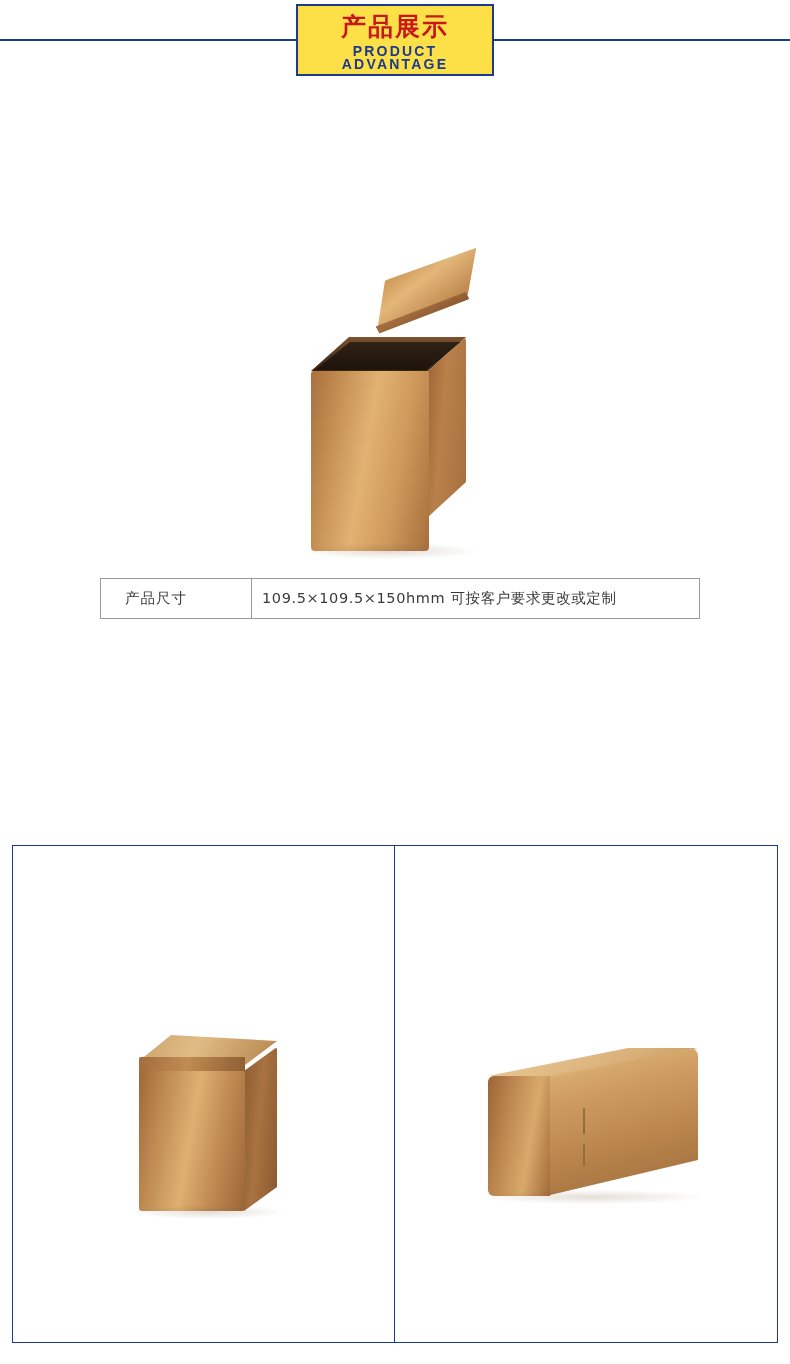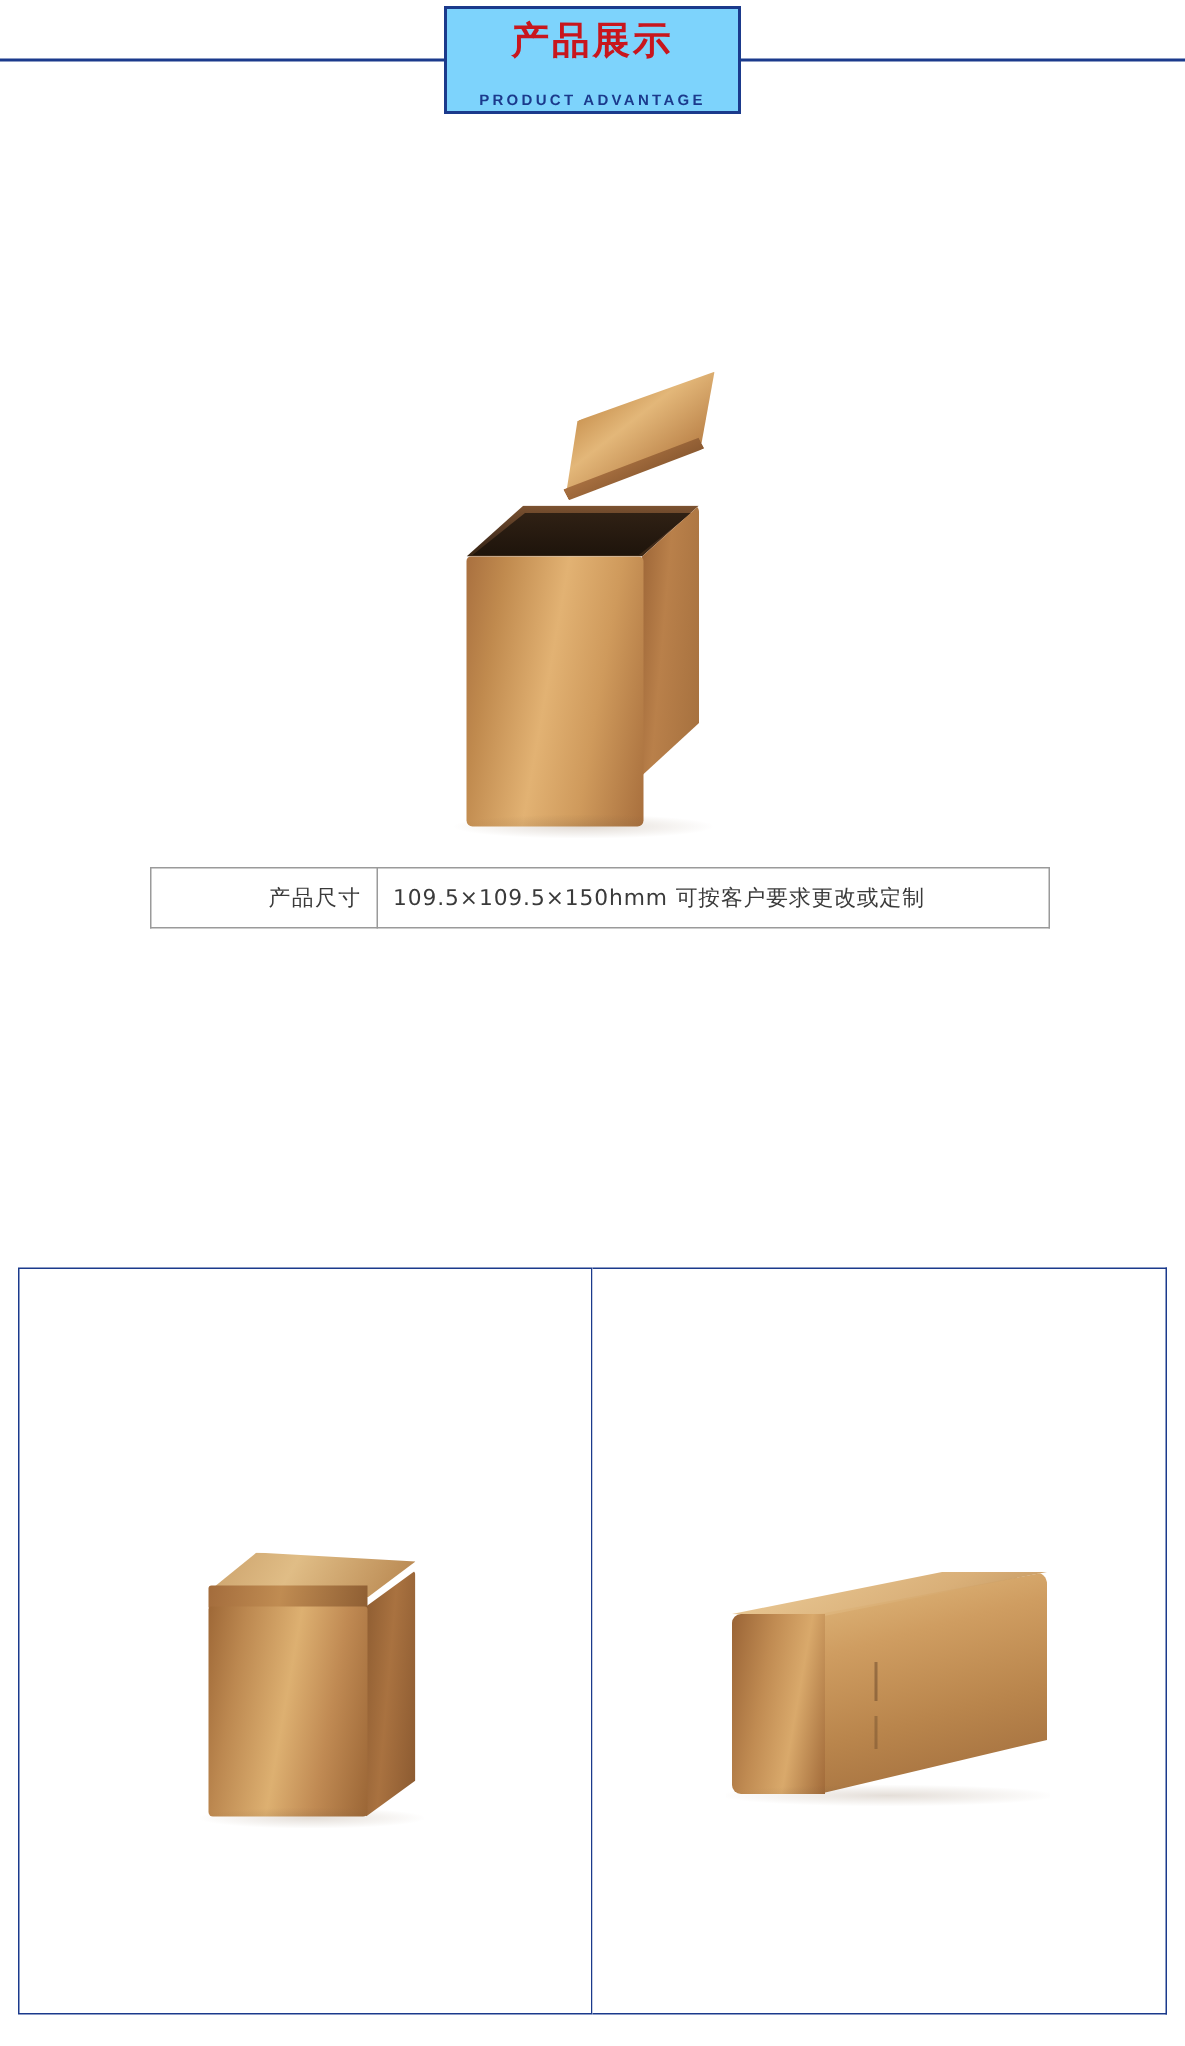--- a/index.html
+++ b/index.html
@@ -29,38 +29,38 @@
     width: 790px;
     height: 2px;
     background: #1b3a8c;
   }
   .header-box {
     position: absolute;
     top: 4px;
     left: 296px;
     width: 198px;
     height: 72px;
-    background: #7dd3fc;
+    background: #fde047;
     border: 2px solid #1b3a8c;
     box-sizing: border-box;
     text-align: center;
   }
   .header-title-cn {
     margin-top: 6px;
     font-family: "DejaVu Sans", sans-serif;
     font-size: 25px;
     font-weight: bold;
     color: #c8161d;
     letter-spacing: 2px;
     line-height: 30px;
   }
   .header-title-en {
-    margin-top: 19px;
+    margin-top: 3px;
     font-family: "Liberation Sans", sans-serif;
-    font-size: 10px;
+    font-size: 14px;
     font-weight: bold;
     color: #1b3a8c;
     letter-spacing: 2.2px;
     line-height: 13px;
   }
 
   
   .hero {
     position: relative;
     width: 790px;
@@ -166,21 +166,21 @@
   table.spec td {
     border: 1px solid #9a9a9a;
     height: 39px;
     padding: 0 10px;
     font-size: 14.5px;
     color: #3a3a3a;
     vertical-align: middle;
   }
   table.spec td.k {
     width: 116px;
-    text-align: right;
+    text-align: left;
     letter-spacing: 1px;
     padding-left: 24px;
   }
   table.spec td.v {
     letter-spacing: .6px;
   }
 
   
   .panels {
     position: absolute;

